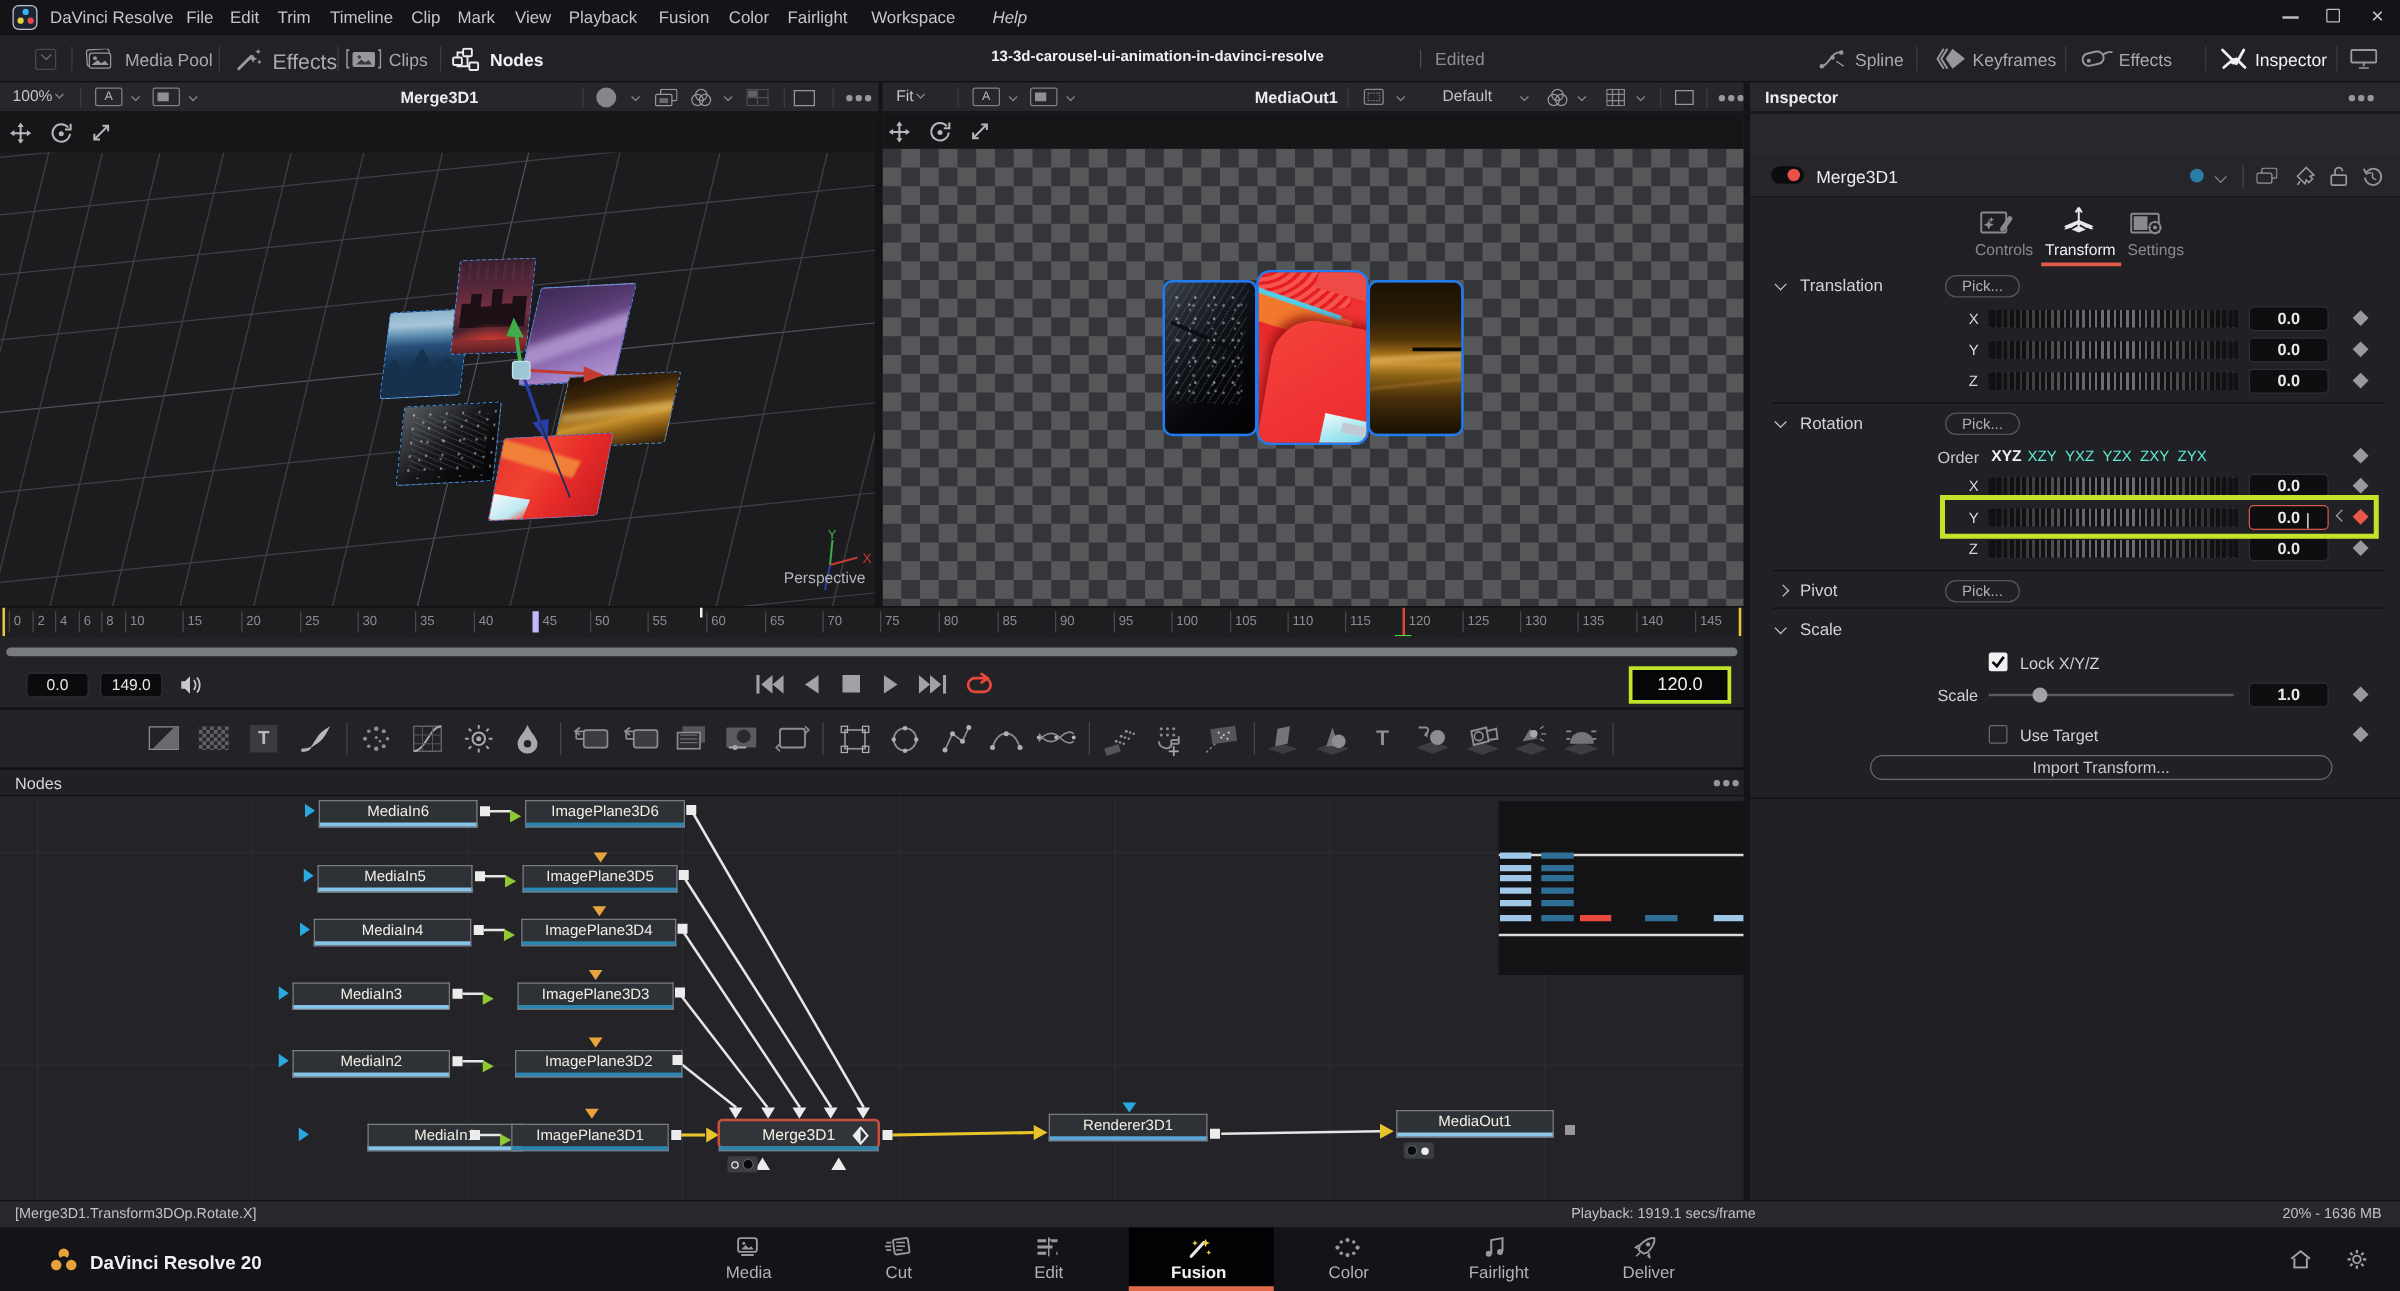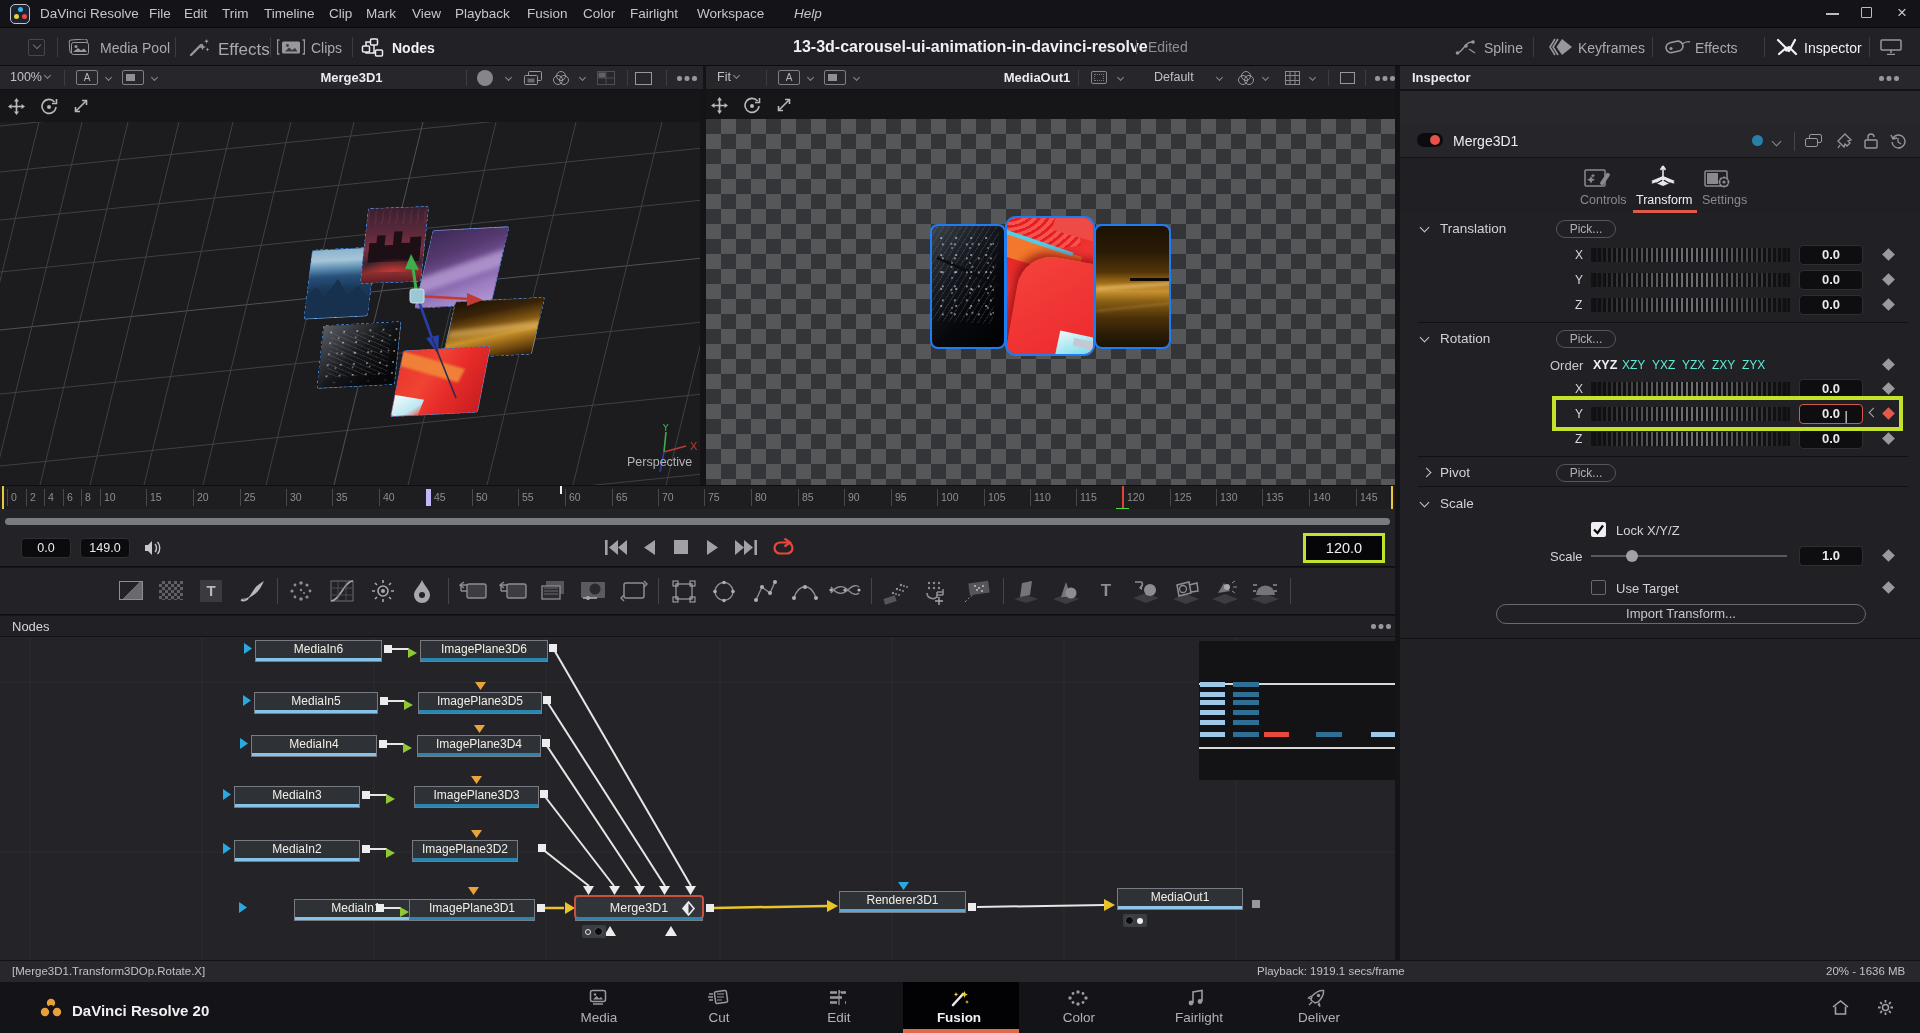--- a/index.html
+++ b/index.html
@@ -76,21 +76,21 @@
   <div class="abs mtxt" style="left:311px;top:12px;font-size:14px;color:#aaaaae;">Clips</div>
   <div class="vr" style="left:352px;top:9px;height:20px;"></div>
   <svg class="ic" style="left:361px;top:10px;" width="25" height="19" viewBox="0 0 25 19">
       <rect x="9.5" y="1" width="7" height="6" rx="1" fill="none" stroke="#ececf0" stroke-width="1.5"></rect>
       <rect x="1.5" y="8" width="7" height="6" rx="1" fill="none" stroke="#ececf0" stroke-width="1.5"></rect>
       <rect x="14.5" y="12" width="7" height="6" rx="1" fill="none" stroke="#ececf0" stroke-width="1.5"></rect>
       <path d="M5 8 L5 4 L9.5 4 M13 7 L13 15 L14.5 15 M5 14 L5 15 L13 15" stroke="#ececf0" fill="none" stroke-width="1.5"></path>
     </svg>
   <div class="abs mtxt" style="left:392px;top:12px;font-size:14px;color:#f2f2f4;font-weight:bold;">Nodes</div>
 
-  <div class="abs" style="left:793px;top:10px;color:#f0f0f2;font-size:16px;font-weight:bold;">13-3d-carousel-ui-animation-in-davinci-resolve</div>
+  <div class="abs" style="left:793px;top:10px;color:#f0f0f2;font-size:12px;font-weight:bold;">13-3d-carousel-ui-animation-in-davinci-resolve</div>
   <div class="vr" style="left:1136px;top:12px;height:14px;background:#505054;"></div>
   <div class="abs" style="left:1148px;top:11px;color:#8e8e92;font-size:14px;">Edited</div>
 
   <svg class="ic" style="left:1455px;top:10px;" width="24" height="18" viewBox="0 0 24 18">
       <path d="M2 15 C8 15 10 3 17 4" stroke="#98989c" fill="none" stroke-width="1.5"></path>
       <circle cx="2.5" cy="15" r="1.8" fill="#98989c"></circle>
       <circle cx="11" cy="8" r="1.8" fill="#98989c"></circle>
       <circle cx="18" cy="4" r="1.8" fill="#98989c"></circle>
       <path d="M14 11 L20 15" stroke="#98989c" stroke-width="1.2"></path>
     </svg>
@@ -642,21 +642,21 @@
 
     <div class="node" style="left:255px;top:3px;width:127px;--ul:#85c4e8;">MediaIn6</div>
     <div class="node" style="left:420px;top:3px;width:128px;--ul:#2a86ae;">ImagePlane3D6</div>
     <div class="node" style="left:254px;top:55px;width:124px;--ul:#85c4e8;">MediaIn5</div>
     <div class="node" style="left:418px;top:55px;width:124px;--ul:#2a86ae;">ImagePlane3D5</div>
     <div class="node" style="left:251px;top:98px;width:126px;--ul:#85c4e8;">MediaIn4</div>
     <div class="node" style="left:417px;top:98px;width:124px;--ul:#2a86ae;">ImagePlane3D4</div>
     <div class="node" style="left:234px;top:149px;width:126px;--ul:#85c4e8;">MediaIn3</div>
     <div class="node" style="left:414px;top:149px;width:125px;--ul:#2a86ae;">ImagePlane3D3</div>
     <div class="node" style="left:234px;top:203px;width:126px;--ul:#85c4e8;">MediaIn2</div>
-    <div class="node" style="left:412px;top:203px;width:106px;--ul:#2a86ae;">ImagePlane3D2</div>
+    <div class="node" style="left:412px;top:203px;width:134px;--ul:#2a86ae;">ImagePlane3D2</div>
     <div class="node" style="left:250px;top:262px;width:124px;margin-left:44px;--ul:#85c4e8;">MediaIn1</div>
     <div class="node" style="left:409px;top:262px;width:126px;--ul:#2a86ae;">ImagePlane3D1</div>
     <div class="node" style="left:839px;top:254px;width:127px;--ul:#5aa7d8;">Renderer3D1</div>
     <div class="node" style="left:1117px;top:251px;width:126px;--ul:#8ec6e8;">MediaOut1</div>
     <div class="node" style="left:574px;top:258px;width:130px;height:24px;line-height:23px;border:2px solid #c8503c;border-radius:4px;background:#31353a;font-size:12.5px;--ul:#2a86ae;">Merge3D1
       <svg class="abs" style="right:6px;top:4px;" width="15" height="15" viewBox="0 0 15 15">
           <path d="M7.5 1 L13 7.5 L7.5 14 L2 7.5 Z" fill="none" stroke="#ececec" stroke-width="1.6"></path>
           <path d="M7.5 1 L7.5 14 L2 7.5 Z" fill="#ececec"></path>
         </svg>
     </div>

